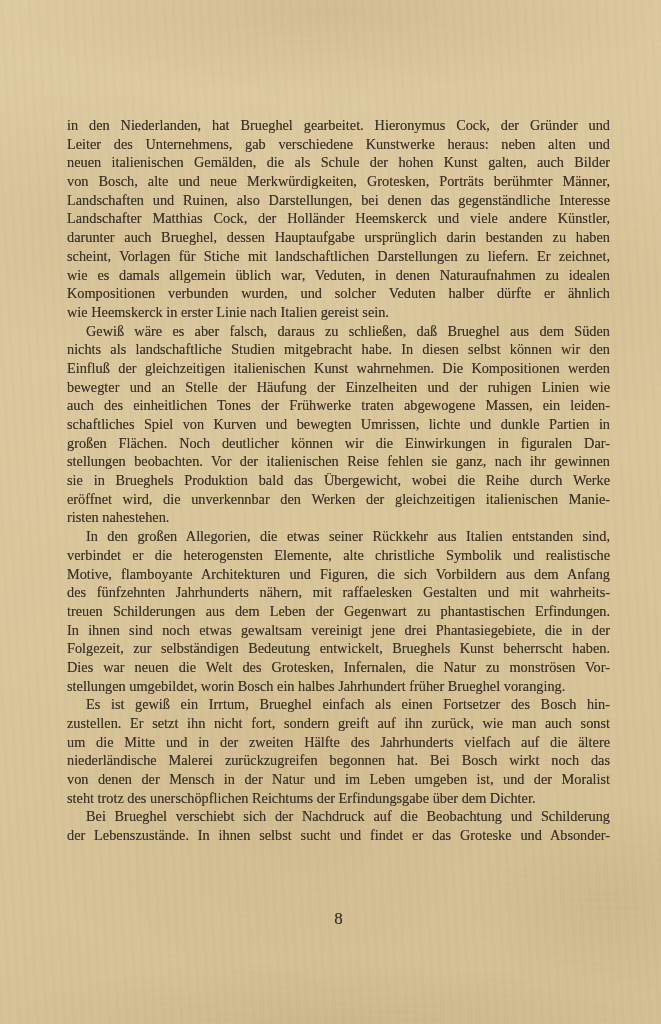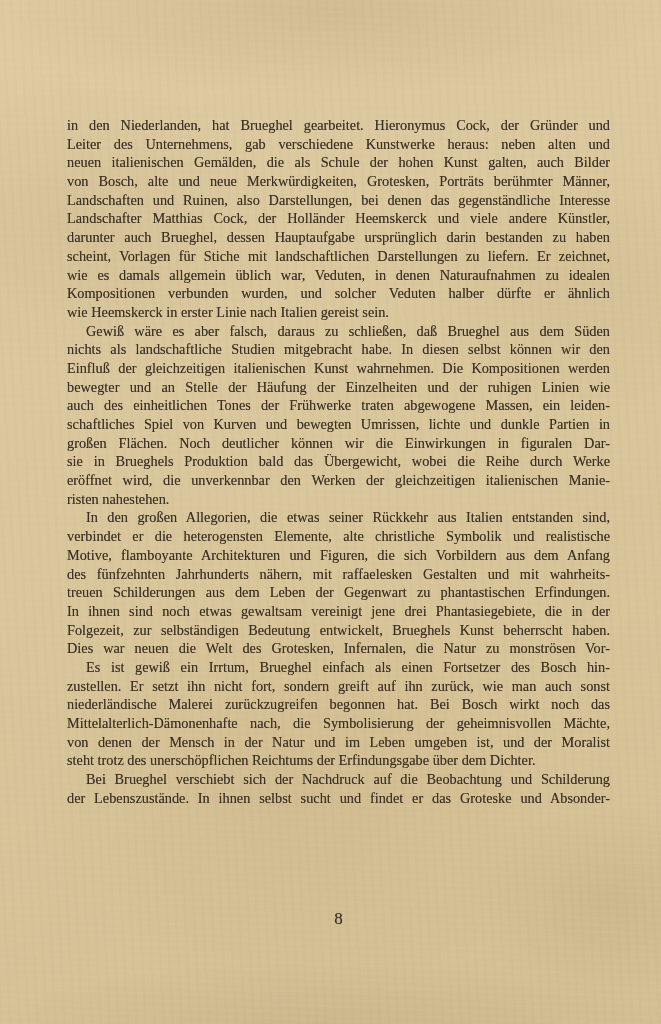--- a/index.html
+++ b/index.html
@@ -86,39 +86,41 @@
         <div class="line line-end">wie Heemskerck in erster Linie nach Italien gereist sein.</div>
       </div>
       <div class="paragraph">
         <div class="line first-indent">Gewiß wäre es aber falsch, daraus zu schließen, daß Brueghel aus dem Süden</div>
         <div class="line">nichts als landschaftliche Studien mitgebracht habe. In diesen selbst können wir den</div>
         <div class="line">Einfluß der gleichzeitigen italienischen Kunst wahrnehmen. Die Kompositionen werden</div>
         <div class="line">bewegter und an Stelle der Häufung der Einzelheiten und der ruhigen Linien wie</div>
         <div class="line">auch des einheitlichen Tones der Frühwerke traten abgewogene Massen, ein leiden-</div>
         <div class="line">schaftliches Spiel von Kurven und bewegten Umrissen, lichte und dunkle Partien in</div>
         <div class="line">großen Flächen. Noch deutlicher können wir die Einwirkungen in figuralen Dar-</div>
+        <div class="line">stellungen beobachten. Vor der italienischen Reise fehlen sie ganz, nach ihr gewinnen</div>
         <div class="line">sie in Brueghels Produktion bald das Übergewicht, wobei die Reihe durch Werke</div>
         <div class="line">eröffnet wird, die unverkennbar den Werken der gleichzeitigen italienischen Manie-</div>
         <div class="line line-end">risten nahestehen.</div>
       </div>
       <div class="paragraph">
         <div class="line first-indent">In den großen Allegorien, die etwas seiner Rückkehr aus Italien entstanden sind,</div>
         <div class="line">verbindet er die heterogensten Elemente, alte christliche Symbolik und realistische</div>
         <div class="line">Motive, flamboyante Architekturen und Figuren, die sich Vorbildern aus dem Anfang</div>
         <div class="line">des fünfzehnten Jahrhunderts nähern, mit raffaelesken Gestalten und mit wahrheits-</div>
         <div class="line">treuen Schilderungen aus dem Leben der Gegenwart zu phantastischen Erfindungen.</div>
         <div class="line">In ihnen sind noch etwas gewaltsam vereinigt jene drei Phantasiegebiete, die in der</div>
         <div class="line">Folgezeit, zur selbständigen Bedeutung entwickelt, Brueghels Kunst beherrscht haben.</div>
         <div class="line">Dies war neuen die Welt des Grotesken, Infernalen, die Natur zu monströsen Vor-</div>
+        <div class="line line-end">stellungen umgebildet, worin Bosch ein halbes Jahrhundert früher Brueghel voranging.</div>
       </div>
       <div class="paragraph">
         <div class="line first-indent">Es ist gewiß ein Irrtum, Brueghel einfach als einen Fortsetzer des Bosch hin-</div>
         <div class="line">zustellen. Er setzt ihn nicht fort, sondern greift auf ihn zurück, wie man auch sonst</div>
+        <div class="line">um die Mitte und in der zweiten Hälfte des Jahrhunderts vielfach auf die ältere</div>
         <div class="line">niederländische Malerei zurückzugreifen begonnen hat. Bei Bosch wirkt noch das</div>
-        <div class="line">Mittelalterlich-Dämonenhafte nach, die Symbolisierung der geheimnisvollen Mächte,</div>
         <div class="line">von denen der Mensch in der Natur und im Leben umgeben ist, und der Moralist</div>
         <div class="line line-end">steht trotz des unerschöpflichen Reichtums der Erfindungsgabe über dem Dichter.</div>
       </div>
       <div class="paragraph">
         <div class="line first-indent">Bei Brueghel verschiebt sich der Nachdruck auf die Beobachtung und Schilderung</div>
         <div class="line">der Lebenszustände. In ihnen selbst sucht und findet er das Groteske und Absonder-</div>
       </div>
     </div>
   <div class="page-number">8</div>
 </div>

